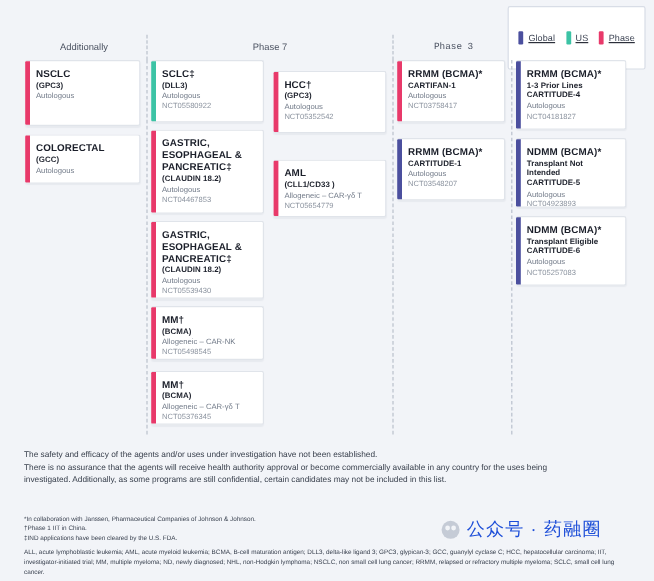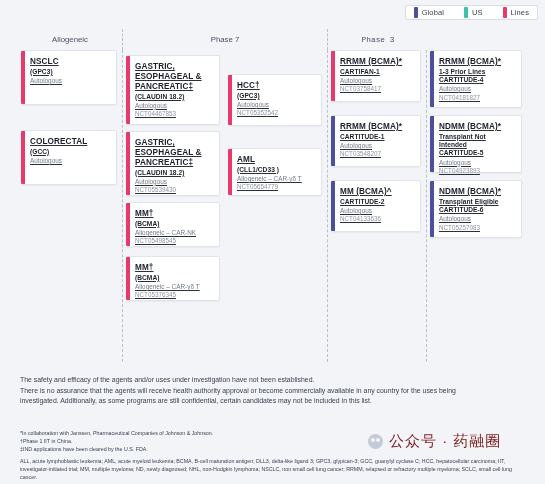--- a/index.html
+++ b/index.html
@@ -15,24 +15,25 @@
     position:absolute;inset:0;
     background:#f2f4f8;
     padding:0;
   }
   
   .legend{
     position:absolute;top:5px;right:7px;
     background:#ffffff;
     border:1px solid #d8dde6;
     border-radius:2px;
-    padding:1px 8px;
-    display:flex;align-items:center;gap:20px;
+    padding:20px 8px;
+    display:flex;align-items:center;gap:9px;
     font-size:7.5px;
     line-height:1;
+    text-decoration:underline;
   }
   .legend-item{display:flex;align-items:center;gap:4px;}
   .legend-swatch{width:4px;height:11px;border-radius:1px;display:block;}
   .legend-label{color:#3b4252;font-size:7.5px;letter-spacing:.1px;}
 
   
   .phase-head{
     position:absolute;left:18px;top:29px;width:509px;height:21px;
     display:flex;
   }
@@ -45,21 +46,20 @@
   .phase-cell:last-child{border-right:none;}
   .ph-pre{width:105px;}
   .ph-p1{width:205px;}
   .ph-p2{width:99px;}
   .ph-p3{width:100px;font-family:Liberation Mono, monospace;}
 
   
   .board{
     position:absolute;left:18px;top:50px;width:509px;height:312px;
     display:flex;
-    text-decoration:underline;
   }
   .col{
     box-sizing:border-box;
     padding:0 5px 0 0;
     border-right:1px dashed #b9c0cc;
   }
   .col.last{border-right:none;}
   .col-pre{width:105px;}
   .col-p1a{width:102px;border-right:none;}
   .col-p1b{width:103px;}
@@ -110,21 +110,21 @@
     position:absolute;left:20px;top:430px;width:505px;
     font-size:5.3px;line-height:1.5;color:#3a4250;
   }
   .footnotes p{margin:0;}
   .abbrev{margin-top:4px !important;}
 
   
   .watermark{
     position:absolute;left:368px;top:432px;
     display:flex;align-items:center;gap:6px;
-    color:#7f1d1d;
+    color:#1d4ed8;
     font-size:15px;
     letter-spacing:1px;
     pointer-events:none;
   }
   .wm-logo{
     width:15px;height:15px;border-radius:50%;
     background:#c5cbd6;position:relative;flex:0 0 auto;
   }
   .wm-logo:before{
     content:"";position:absolute;left:3px;top:3.5px;
@@ -144,51 +144,58 @@
     <div class="legend-item">
       <span class="legend-swatch" style="background:#4b4f9e"></span>
       <span class="legend-label">Global</span>
     </div>
     <div class="legend-item">
       <span class="legend-swatch" style="background:#3cc3a5"></span>
       <span class="legend-label">US</span>
     </div>
     <div class="legend-item">
       <span class="legend-swatch" style="background:#e8396a"></span>
-      <span class="legend-label">Lines</span>
+      <span class="legend-label">Phase</span>
     </div>
   </div>
 
   <div class="phase-head">
-    <div class="phase-cell ph-pre">Allogeneic</div>
+    <div class="phase-cell ph-pre">Additionally</div>
     <div class="phase-cell ph-p1">Phase 7</div>
     <div class="phase-cell ph-p3">Phase 3</div>
   </div>
 
   <div class="board">
 
     <div class="col col-pre">
       <div class="col-inner">
         <div class="card" style="height:55px">
           <span class="bar" style="background:#e8396a"></span>
           <p class="c-title">NSCLC</p>
           <p class="c-sub">(GPC3)</p>
           <p class="c-meta">Autologous</p>
         </div>
-        <div class="card" style="height:55px;margin-top:25px">
+        <div class="card" style="height:41px;margin-top:7px">
           <span class="bar" style="background:#e8396a"></span>
           <p class="c-title">COLORECTAL</p>
           <p class="c-sub">(GCC)</p>
           <p class="c-meta">Autologous</p>
         </div>
       </div>
     </div>
 
     <div class="col col-p1a">
       <div class="col-inner">
+        <div class="card" style="height:52px">
+          <span class="bar" style="background:#3cc3a5"></span>
+          <p class="c-title">SCLC‡</p>
+          <p class="c-sub">(DLL3)</p>
+          <p class="c-meta">Autologous</p>
+          <p class="c-nct">NCT05580922</p>
+        </div>
         <div class="card" style="height:70px;margin-top:5px">
           <span class="bar" style="background:#e8396a"></span>
           <p class="c-title">GASTRIC, ESOPHAGEAL &amp; PANCREATIC‡</p>
           <p class="c-sub">(CLAUDIN 18.2)</p>
           <p class="c-meta">Autologous</p>
           <p class="c-nct">NCT04467853</p>
         </div>
         <div class="card" style="height:65px;margin-top:5px">
           <span class="bar" style="background:#e8396a"></span>
           <p class="c-title">GASTRIC, ESOPHAGEAL &amp; PANCREATIC‡</p>
@@ -208,21 +215,21 @@
           <p class="c-title">MM†</p>
           <p class="c-sub">(BCMA)</p>
           <p class="c-meta">Allogeneic – CAR-γδ T</p>
           <p class="c-nct">NCT05376345</p>
         </div>
       </div>
     </div>
 
     <div class="col col-p1b">
       <div class="col-inner">
-        <div class="card" style="height:52px;margin-top:24px">
+        <div class="card" style="height:52px;margin-top:9px">
           <span class="bar" style="background:#e8396a"></span>
           <p class="c-title">HCC†</p>
           <p class="c-sub">(GPC3)</p>
           <p class="c-meta">Autologous</p>
           <p class="c-nct">NCT05352542</p>
         </div>
         <div class="card" style="height:48px;margin-top:22px">
           <span class="bar" style="background:#e8396a"></span>
           <p class="c-title">AML</p>
           <p class="c-sub">(CLL1/CD33 )</p>
@@ -240,27 +247,20 @@
           <p class="c-sub">CARTIFAN-1</p>
           <p class="c-meta">Autologous</p>
           <p class="c-nct">NCT03758417</p>
         </div>
         <div class="card" style="height:52px;margin-top:13px">
           <span class="bar" style="background:#4b4f9e"></span>
           <p class="c-title">RRMM (BCMA)*</p>
           <p class="c-sub">CARTITUDE-1</p>
           <p class="c-meta">Autologous</p>
           <p class="c-nct">NCT03548207</p>
-        </div>
-        <div class="card" style="height:52px;margin-top:13px">
-          <span class="bar" style="background:#4b4f9e"></span>
-          <p class="c-title">MM (BCMA)^</p>
-          <p class="c-sub">CARTITUDE-2</p>
-          <p class="c-meta">Autologous</p>
-          <p class="c-nct">NCT04133636</p>
         </div>
       </div>
     </div>
 
     <div class="col col-p3 last">
       <div class="col-inner">
         <div class="card" style="height:58px">
           <span class="bar" style="background:#4b4f9e"></span>
           <p class="c-title">RRMM (BCMA)*</p>
           <p class="c-sub">1-3 Prior Lines</p>

